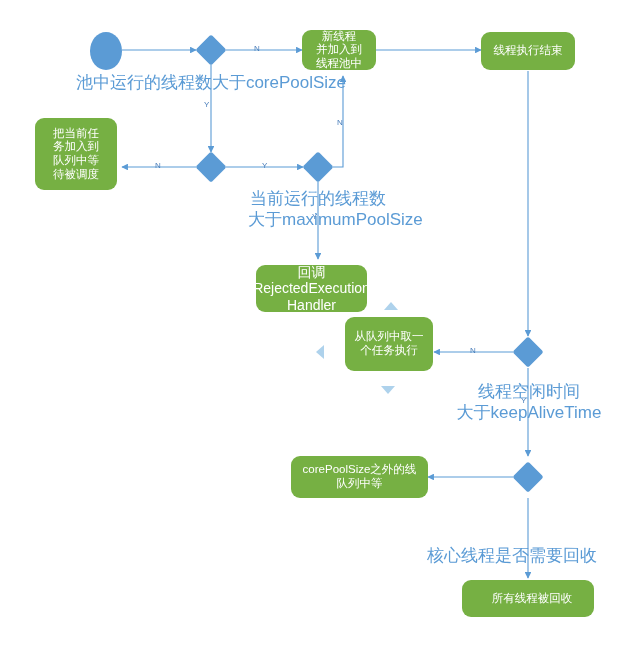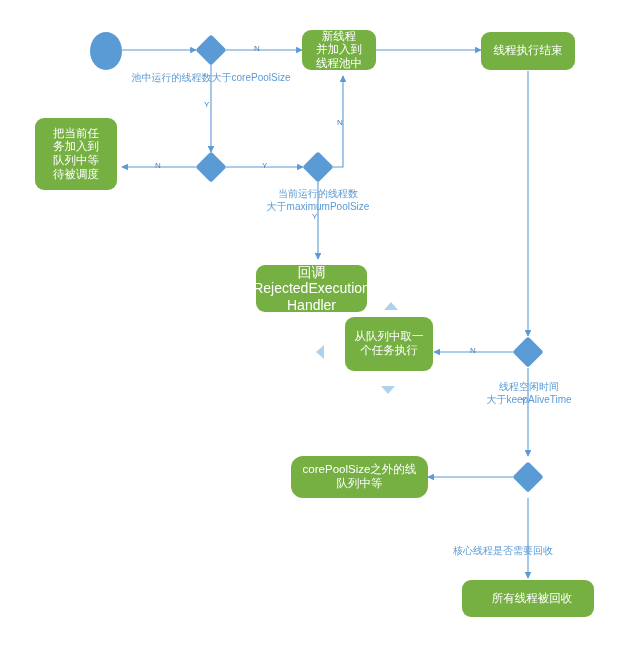--- a/index.html
+++ b/index.html
@@ -55,21 +55,21 @@
   .edge-label {
     position: absolute;
     color: #4a7eba;
     font-size: 8px;
     text-align: center;
     white-space: nowrap;
   }
   .node-caption {
     position: absolute;
     color: #5b9bd5;
-    font-size: 10px;
+    font-size: 17px;
     line-height: 1.25;
     text-align: center;
     white-space: nowrap;
   }
   .handle {
     position: absolute;
     width: 0;
     height: 0;
     border-style: solid;
   }
@@ -180,21 +180,21 @@
   <div class="node proc" style="left:345px; top:317px; width:88px; height:54px;">
     <div>
       <span>从队列中取一</span>
       <span>个任务执行</span>
     </div>
   </div>
 
   <div class="node diamond" style="left:517px; top:466px; width:22px; height:22px;"></div>
   <div class="node-caption" style="left:427px; top:501px; width:152px;margin-top:44px;">核心线程是否需要回收</div>
 
-  <div class="node proc" style="left:291px; top:456px; width:137px; height:42px;border-radius:12px;">
+  <div class="node proc" style="left:291px; top:456px; width:137px; height:42px;">
     <div>
       <span>corePoolSize之外的线</span>
       <span>队列中等</span>
     </div>
   </div>
 
   <div class="node proc" style="left:462px; top:580px; width:132px; height:37px;padding-left:12px;">
     <div>
       <span>所有线程被回收</span>
     </div>

